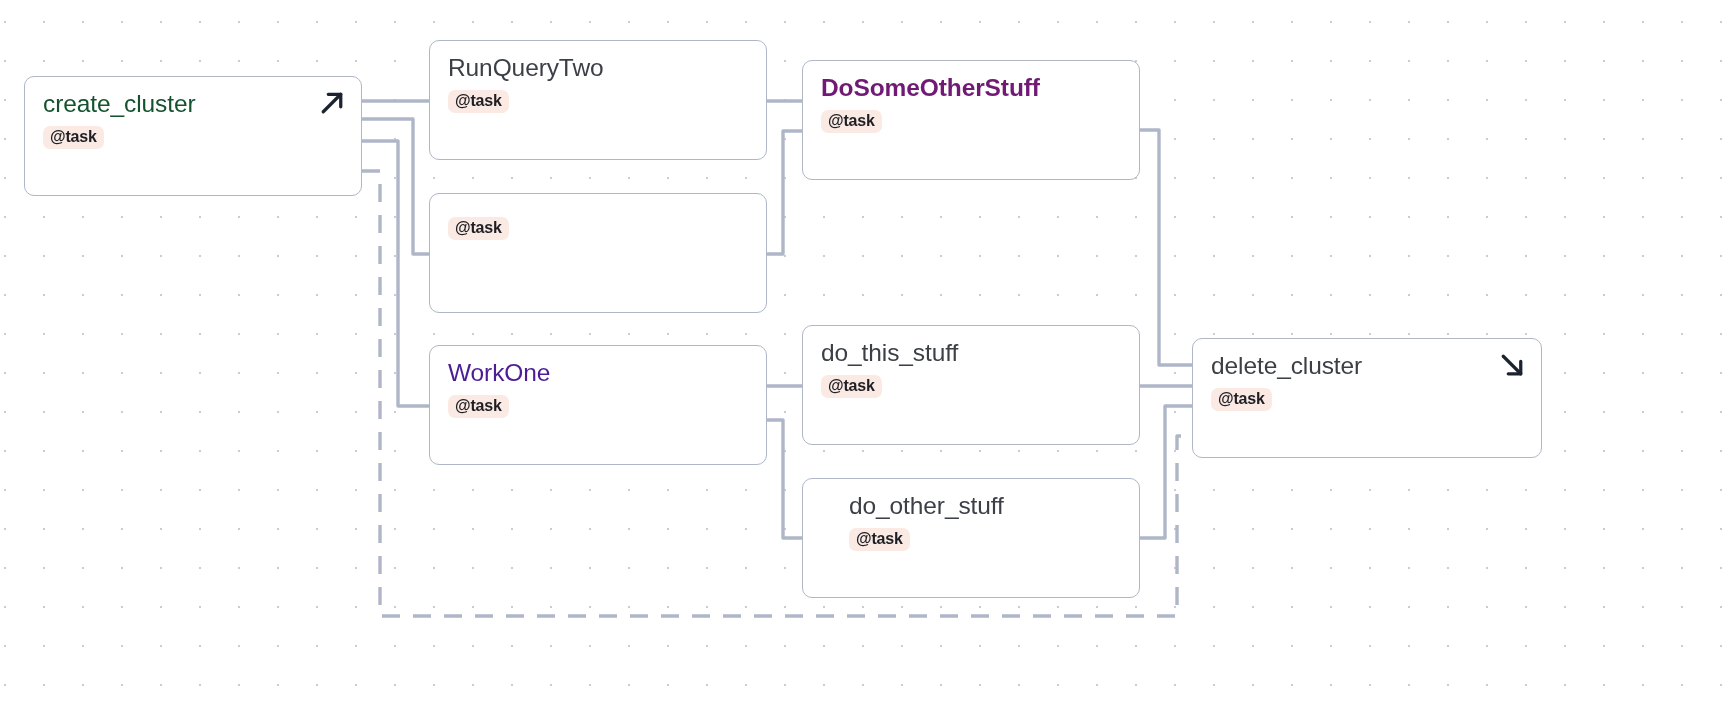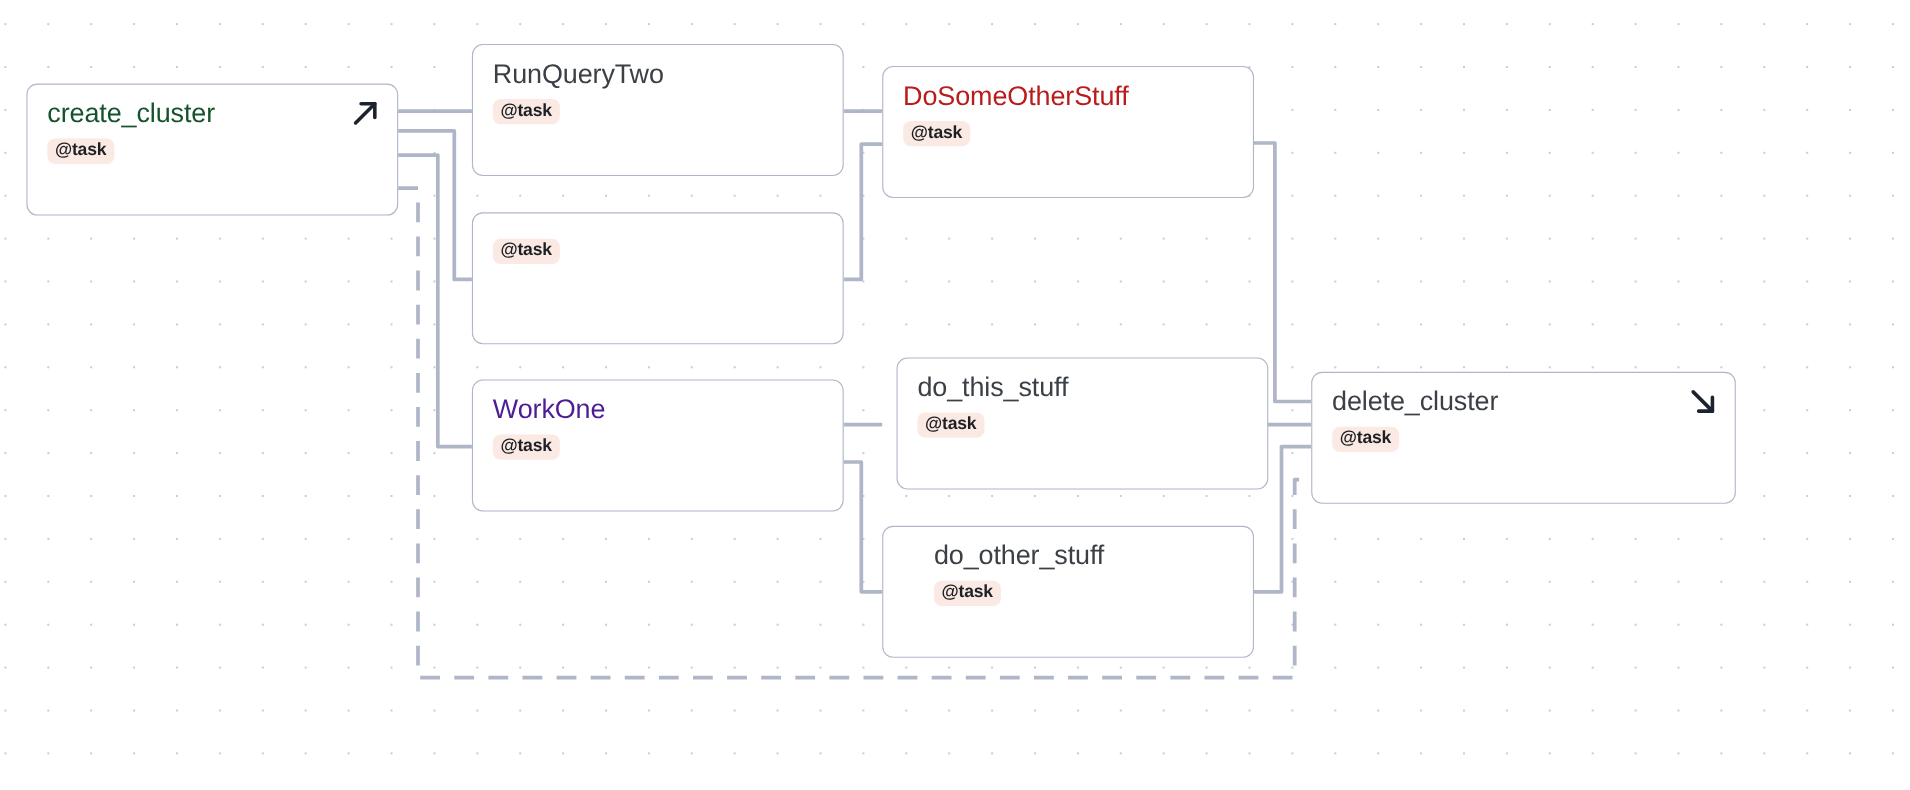--- a/index.html
+++ b/index.html
@@ -106,41 +106,41 @@
   </div>
 
   <div class="node" style="left: 429px; top: 345px; width: 338px; height: 120px; border-color: rgb(174, 182, 199); background: rgb(255, 255, 255);">
     <div class="node-title" style="color: #4c1d95;">WorkOne</div>
     <div class="node-badge-row">
       <span class="badge" style="background: rgb(251, 234, 228); color: rgb(29, 31, 36);">@task</span>
     </div>
   </div>
 
   <div class="node" style="left: 802px; top: 60px; width: 338px; height: 120px; border-color: rgb(174, 182, 199); background: rgb(255, 255, 255);">
-    <div class="node-title" style="color: #b91c1c;">DoSomeOtherStuff</div>
+    <div class="node-title" style="color: #701a75; font-weight: bold;">DoSomeOtherStuff</div>
     <div class="node-badge-row">
       <span class="badge" style="background: rgb(251, 234, 228); color: rgb(29, 31, 36);">@task</span>
     </div>
   </div>
 
-  <div class="node" style="left: 802px; top: 325px; width: 338px; height: 120px; border-color: rgb(174, 182, 199); background: rgb(255, 255, 255); margin-left: 13px;">
+  <div class="node" style="left: 802px; top: 325px; width: 338px; height: 120px; border-color: rgb(174, 182, 199); background: rgb(255, 255, 255);">
     <div class="node-title" style="color: rgb(59, 63, 70);">do_this_stuff</div>
     <div class="node-badge-row">
       <span class="badge" style="background: rgb(251, 234, 228); color: rgb(29, 31, 36);">@task</span>
     </div>
   </div>
 
   <div class="node" style="left: 802px; top: 478px; width: 338px; height: 120px; border-color: rgb(174, 182, 199); background: rgb(255, 255, 255); padding-left: 46px;">
     <div class="node-title" style="color: rgb(59, 63, 70);">do_other_stuff</div>
     <div class="node-badge-row">
       <span class="badge" style="background: rgb(251, 234, 228); color: rgb(29, 31, 36);">@task</span>
     </div>
   </div>
 
-  <div class="node" style="left: 1192px; top: 338px; width: 386px; height: 120px; border-color: rgb(174, 182, 199); background: rgb(255, 255, 255);">
+  <div class="node" style="left: 1192px; top: 338px; width: 350px; height: 120px; border-color: rgb(174, 182, 199); background: rgb(255, 255, 255);">
     <div class="node-title" style="color: rgb(59, 63, 70);">delete_cluster</div>
     <div class="node-badge-row">
       <span class="badge" style="background: rgb(251, 234, 228); color: rgb(29, 31, 36);">@task</span>
     </div>
     <span class="corner-arrow">
       <svg viewBox="0 0 24 24" fill="none" stroke="currentColor" stroke-width="2.6" stroke-linecap="round" stroke-linejoin="round">
         <line x1="5" y1="5" x2="19" y2="19"></line>
         <polyline points="19 9 19 19 9 19"></polyline>
       </svg>
     </span>

